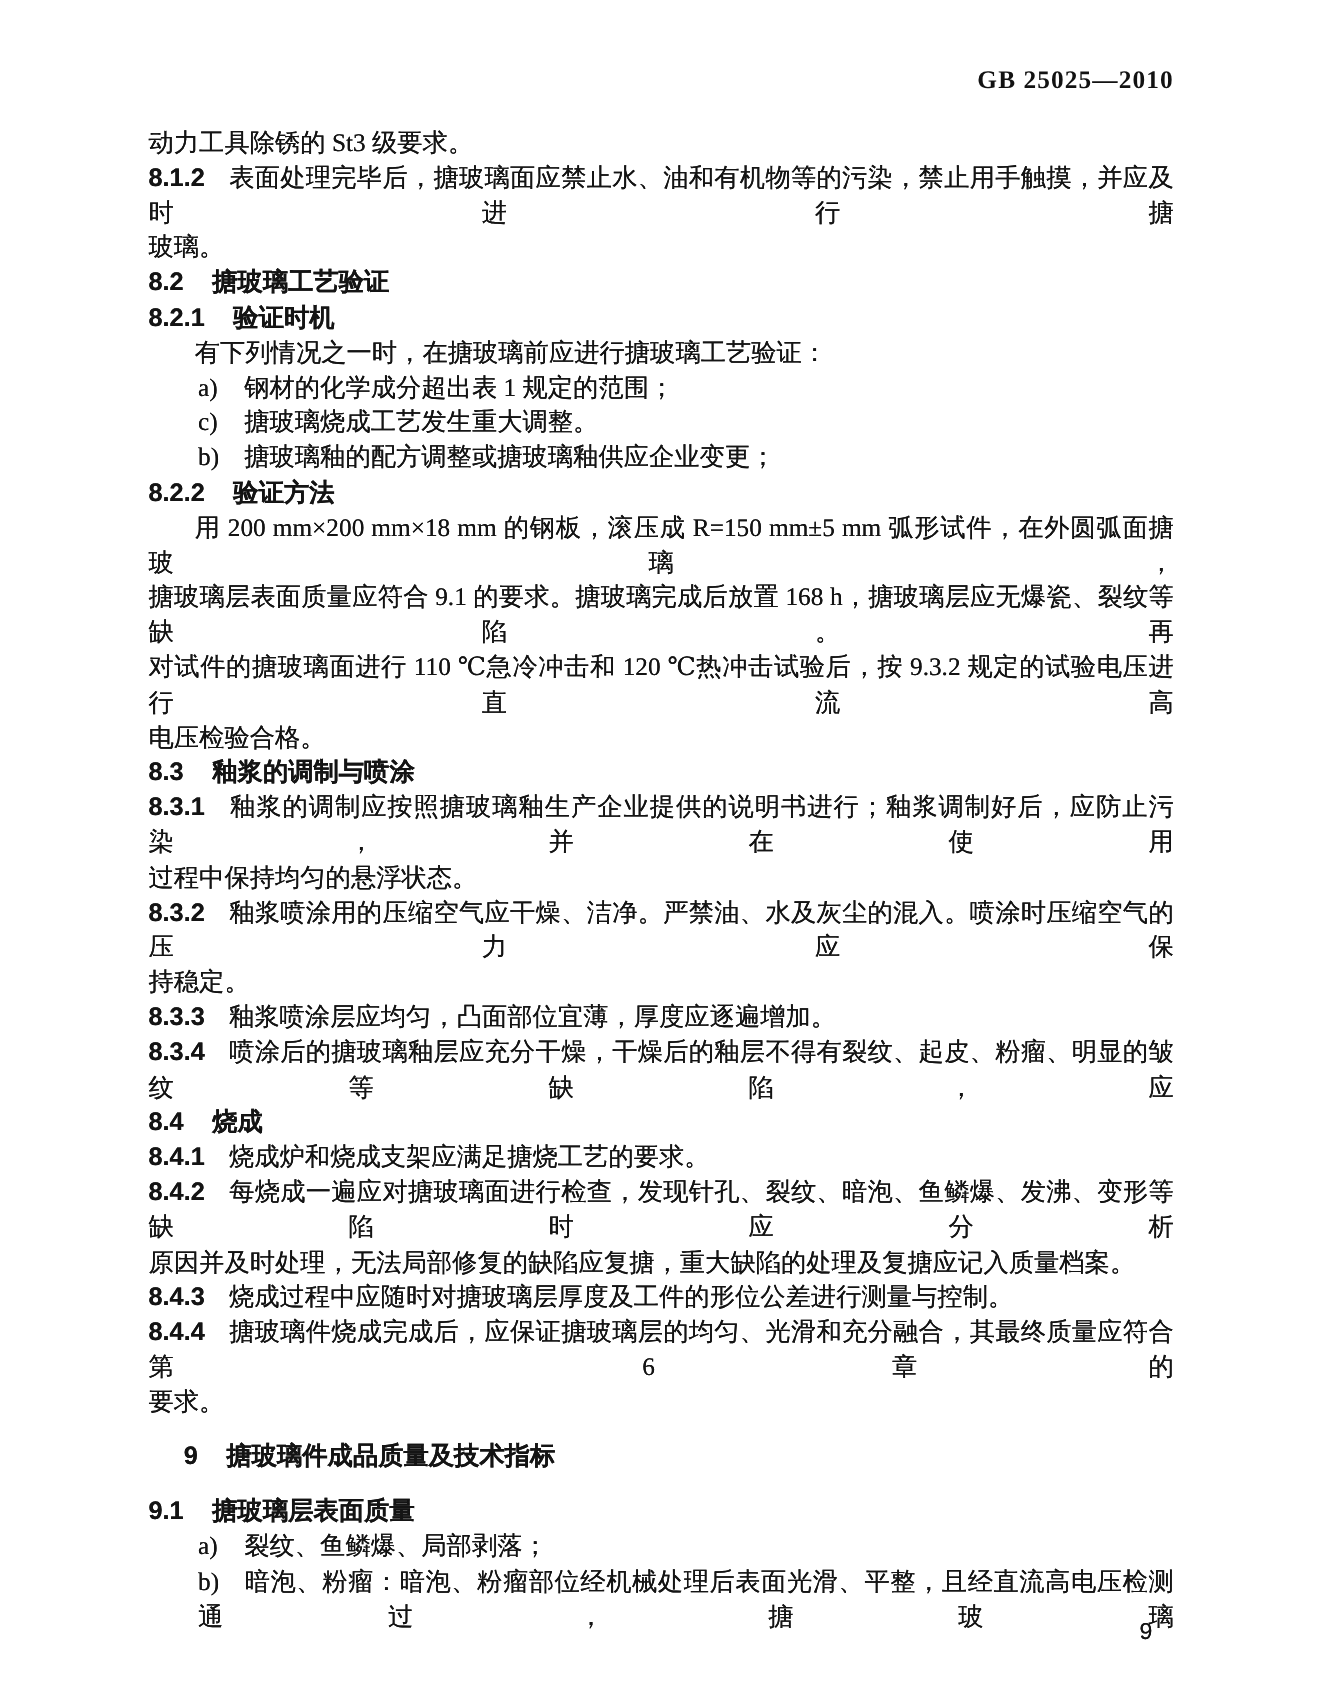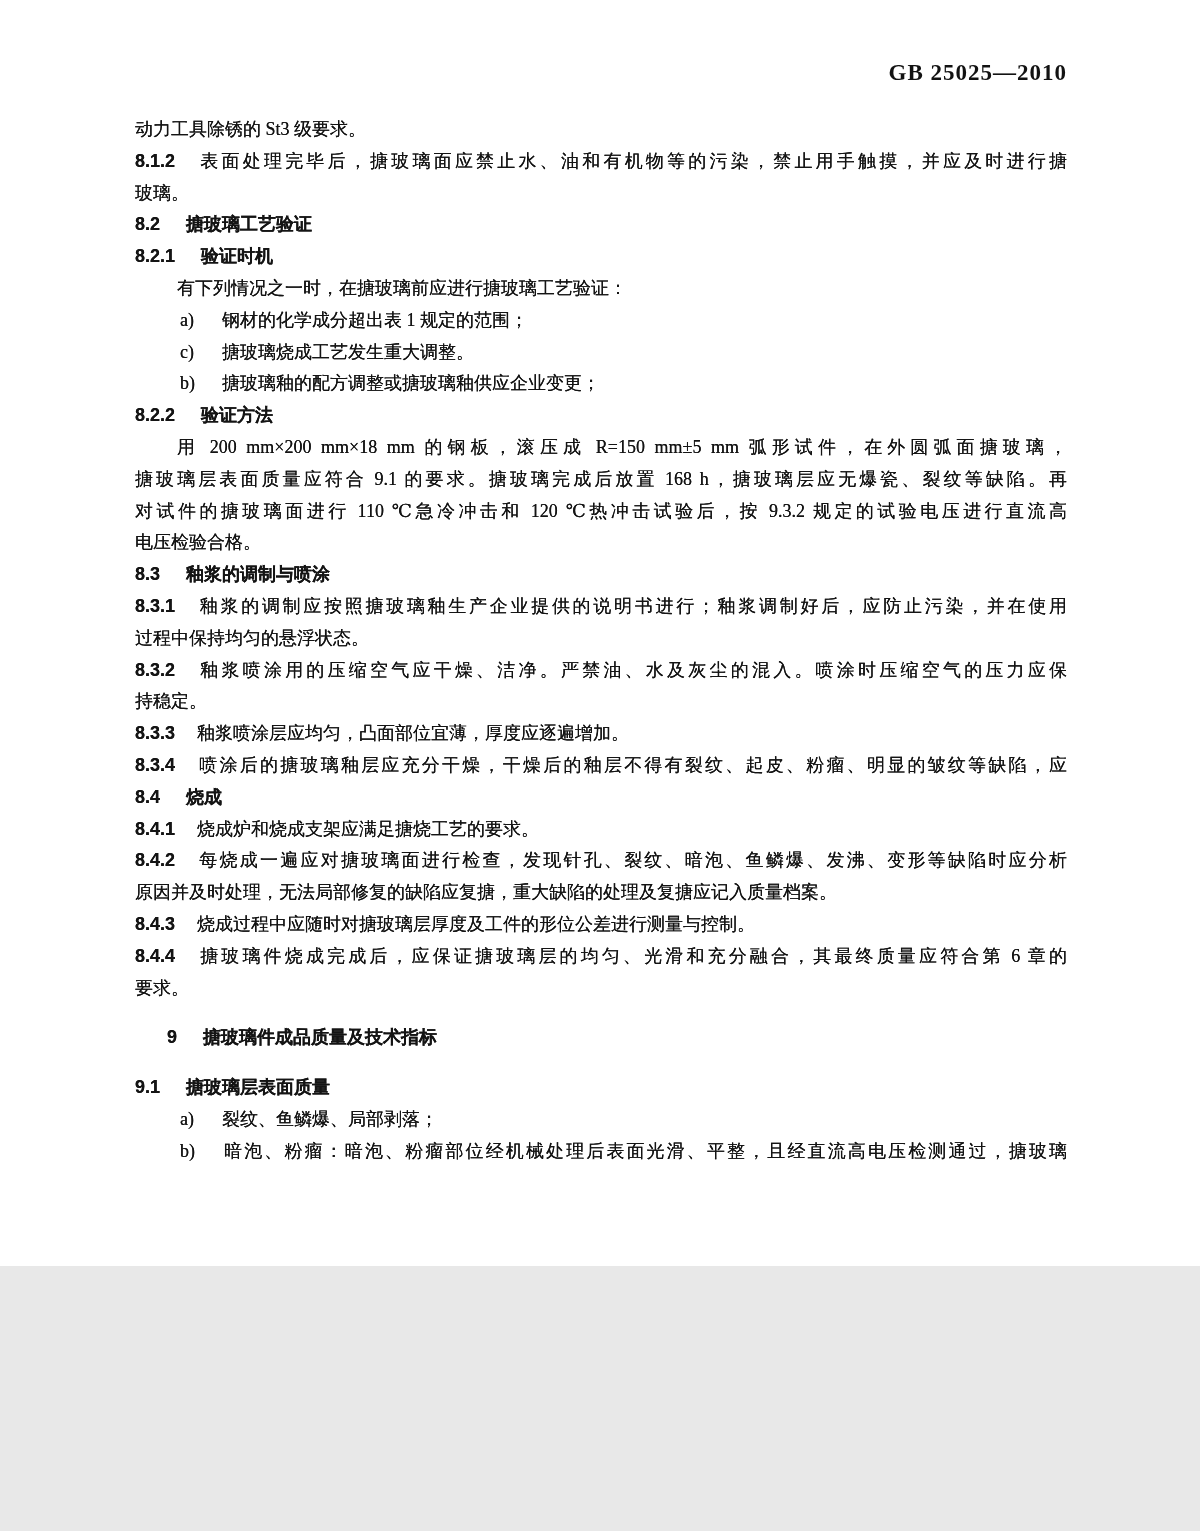--- a/index.html
+++ b/index.html
@@ -3,21 +3,21 @@
 <meta charset="utf-8">
 <style>
   html, body {
     margin: 0;
     padding: 0;
     background: #e8e8e8;
   }
   .page {
     position: relative;
     width: 1200px;
-    height: 1266px;
+    height: 1531px;
     background: #ffffff;
     overflow: hidden;
     color: #141414;
     font-family: "Liberation Serif", "DejaVu Serif", serif;
   }
   .std-header {
     position: absolute;
     top: 60px;
     right: 133px;
     font-family: "Liberation Serif", "DejaVu Serif", serif;
@@ -27,21 +27,21 @@
     color: #121212;
   }
   .doc-body {
     position: absolute;
     left: 135px;
     top: 114px;
     width: 932px;
   }
   .line {
     line-height: 31.8px;
-    font-size: 18px;
+    font-size: 23px;
     text-shadow: 0 0 0.5px currentColor;
     min-height: 31.8px;
   }
   .line.full {
     text-align: justify;
     text-align-last: justify;
   }
   .line.indent {
     text-indent: 42px;
   }

